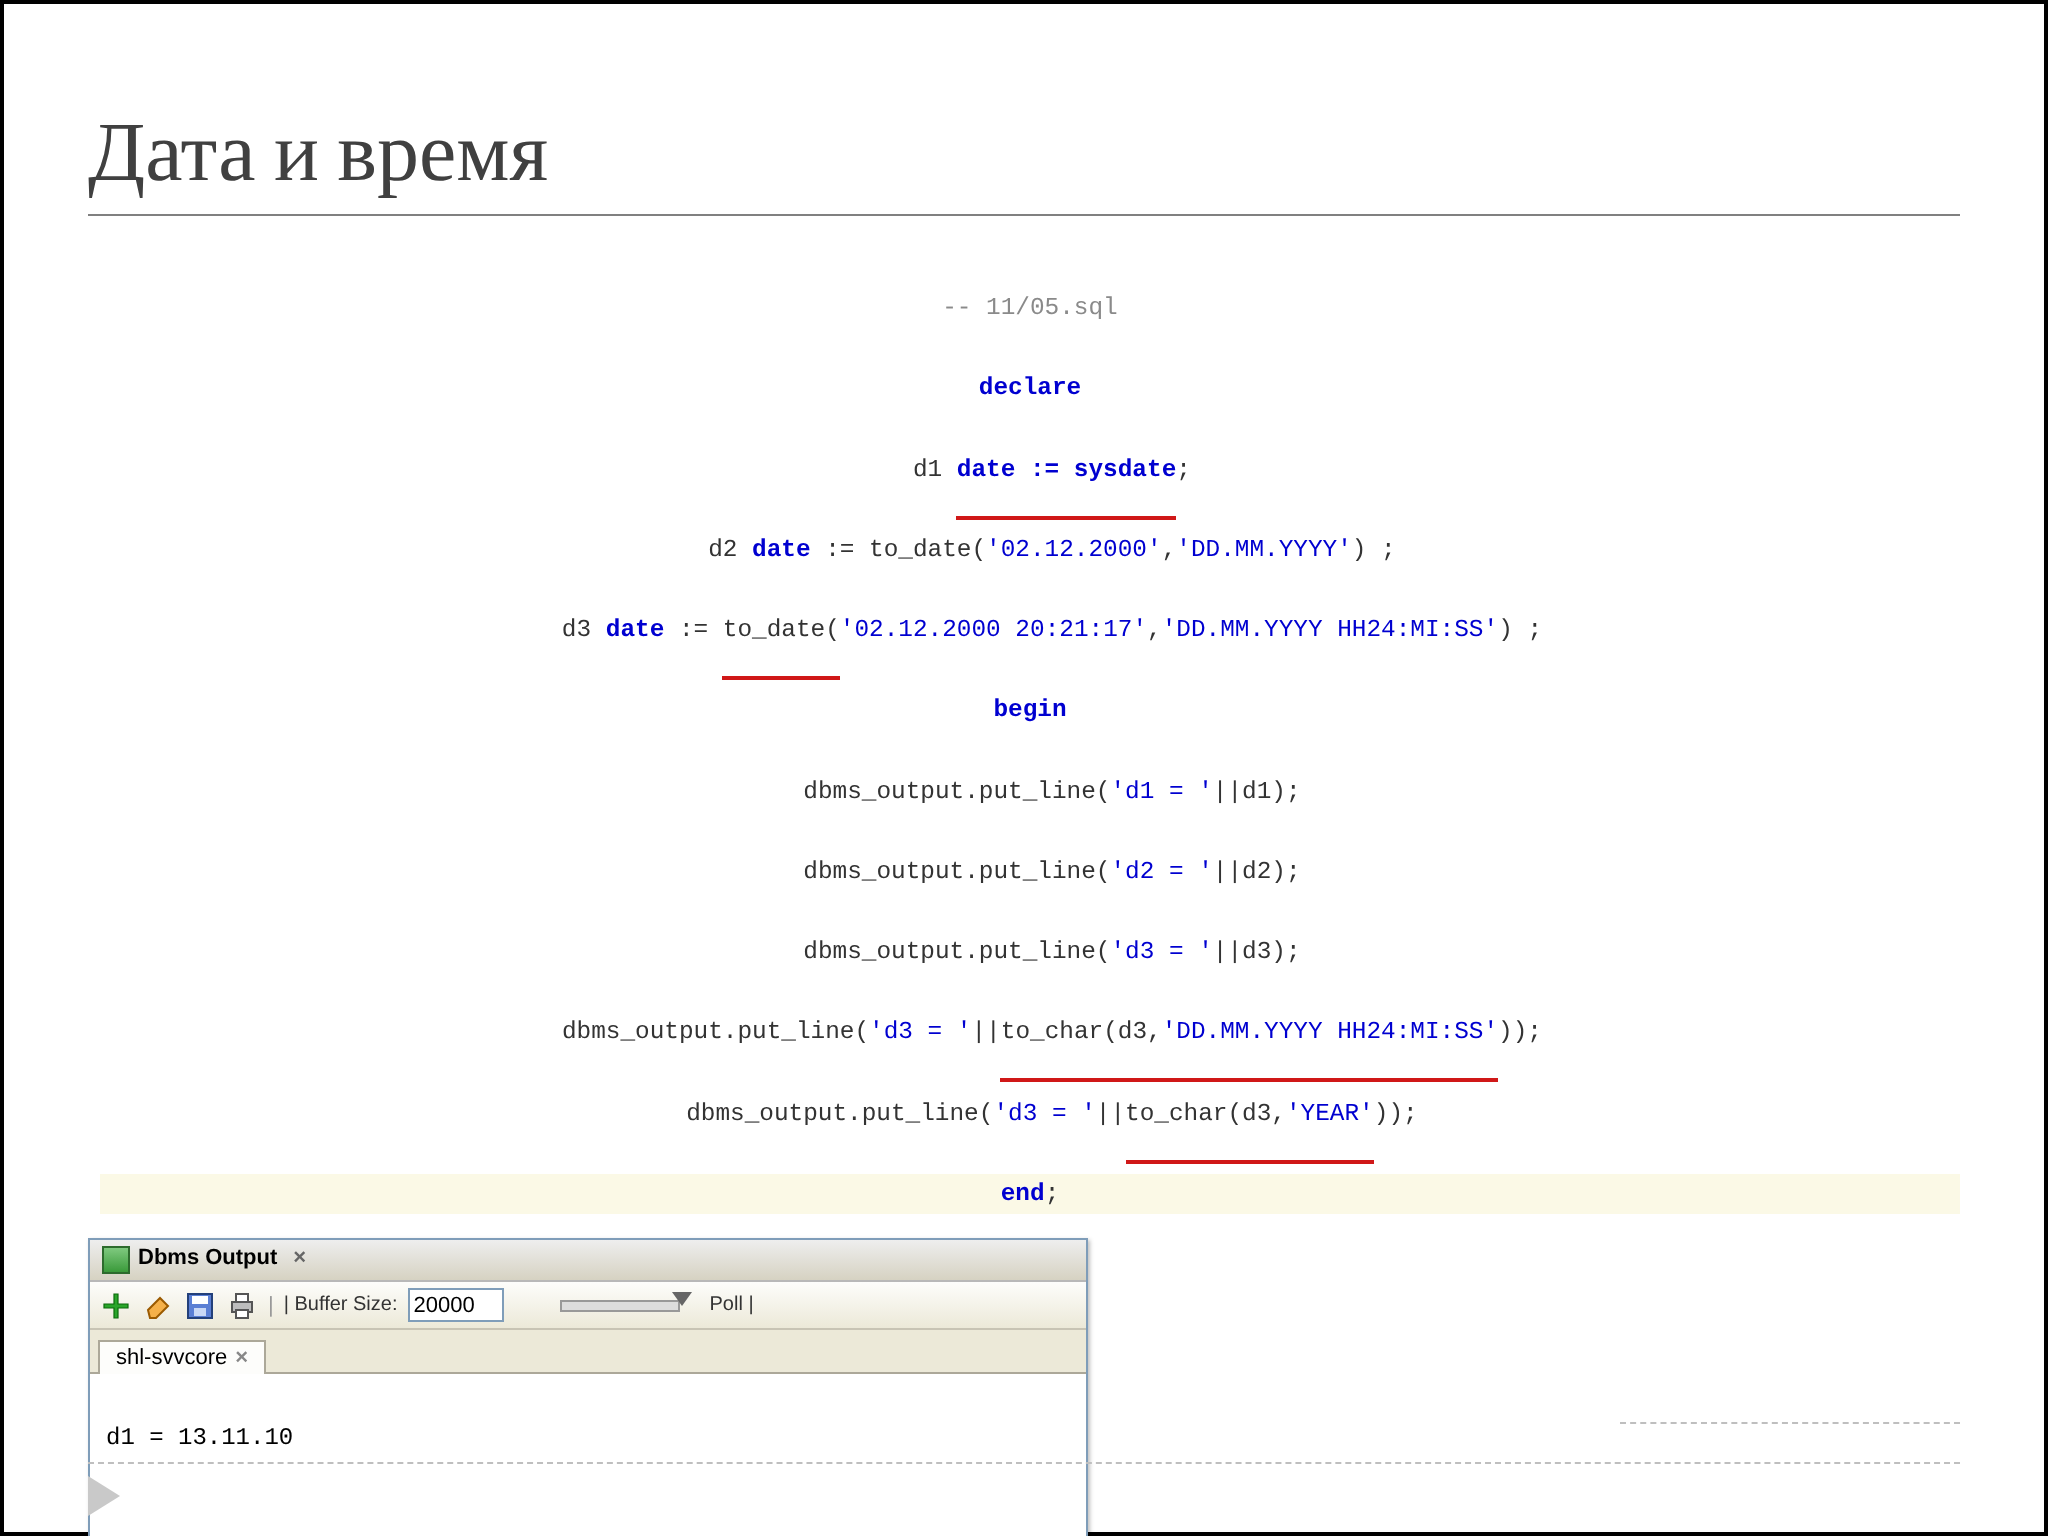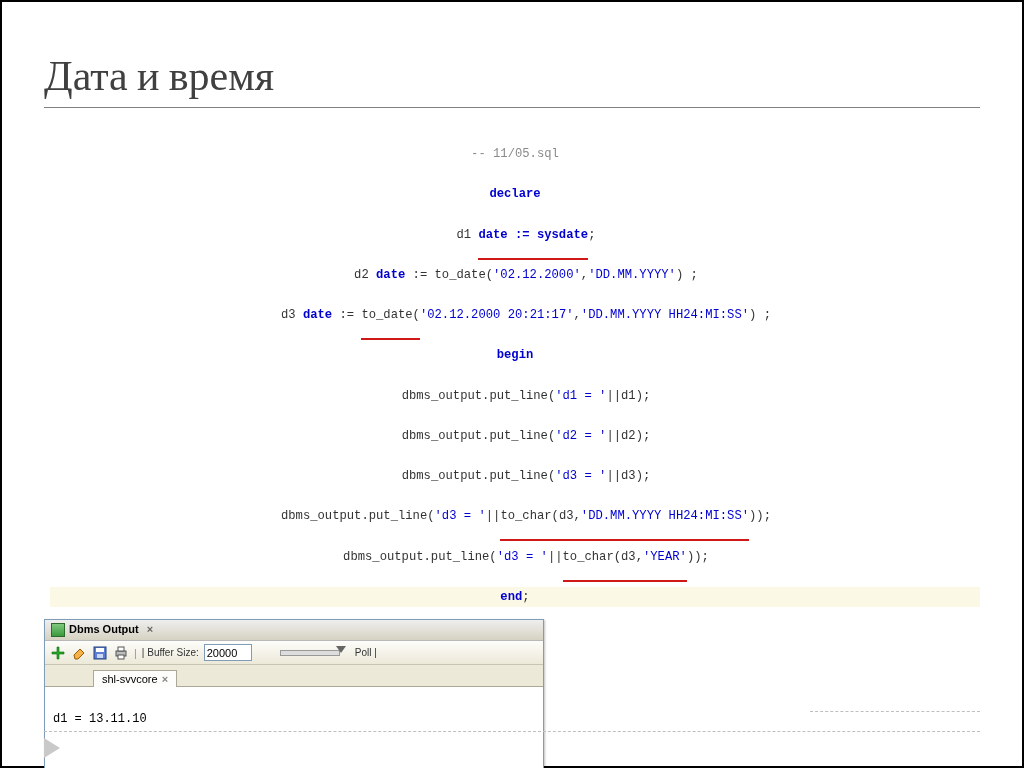--- a/index.html
+++ b/index.html
@@ -99,21 +99,21 @@
   .ico svg{width:16px;height:16px;}
 
   .panel-tabs {
     background:#ece9d8; padding: 4px 4px 0 4px;
     border-bottom:1px solid #aca899;
     display:flex; gap:2px;
   }
   .panel-tab {
     background:#fdfdfb; border:1px solid #aca899; border-bottom:none;
     padding:2px 8px; font-size:11px; position:relative; top:1px;
-    display:flex; align-items:center; gap:4px;margin-left:44px;
+    display:flex; align-items:center; gap:4px;
   }
   .panel-tab .x { color:#888; font-weight:bold; }
 
   .panel-body {
     background:#fff; border-top:1px solid #fff;
     font-family:"Courier New",monospace; font-size:12px;
     padding:6px 8px 4px 8px; line-height:1.4;
     position:relative;
     min-height:110px;
     white-space: pre;

